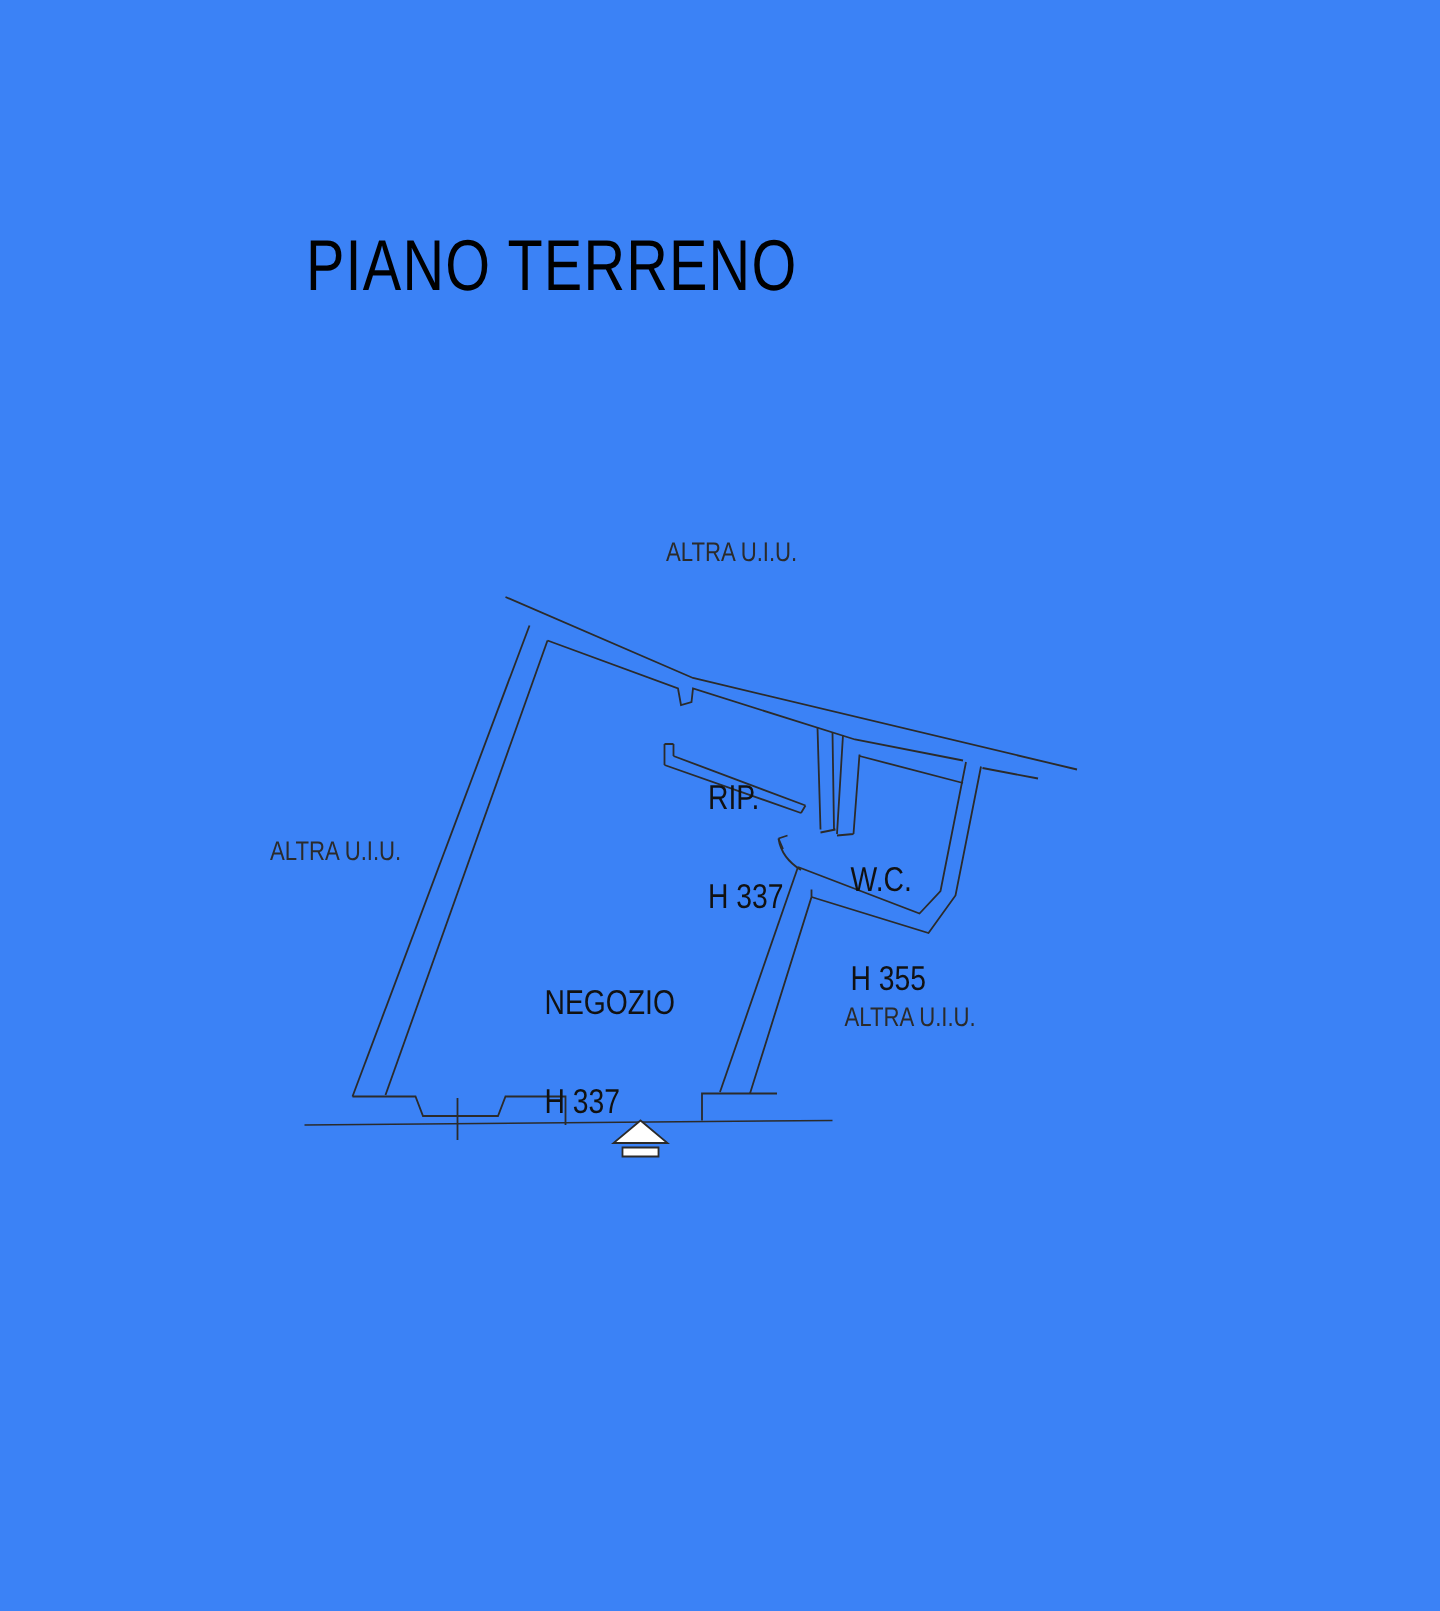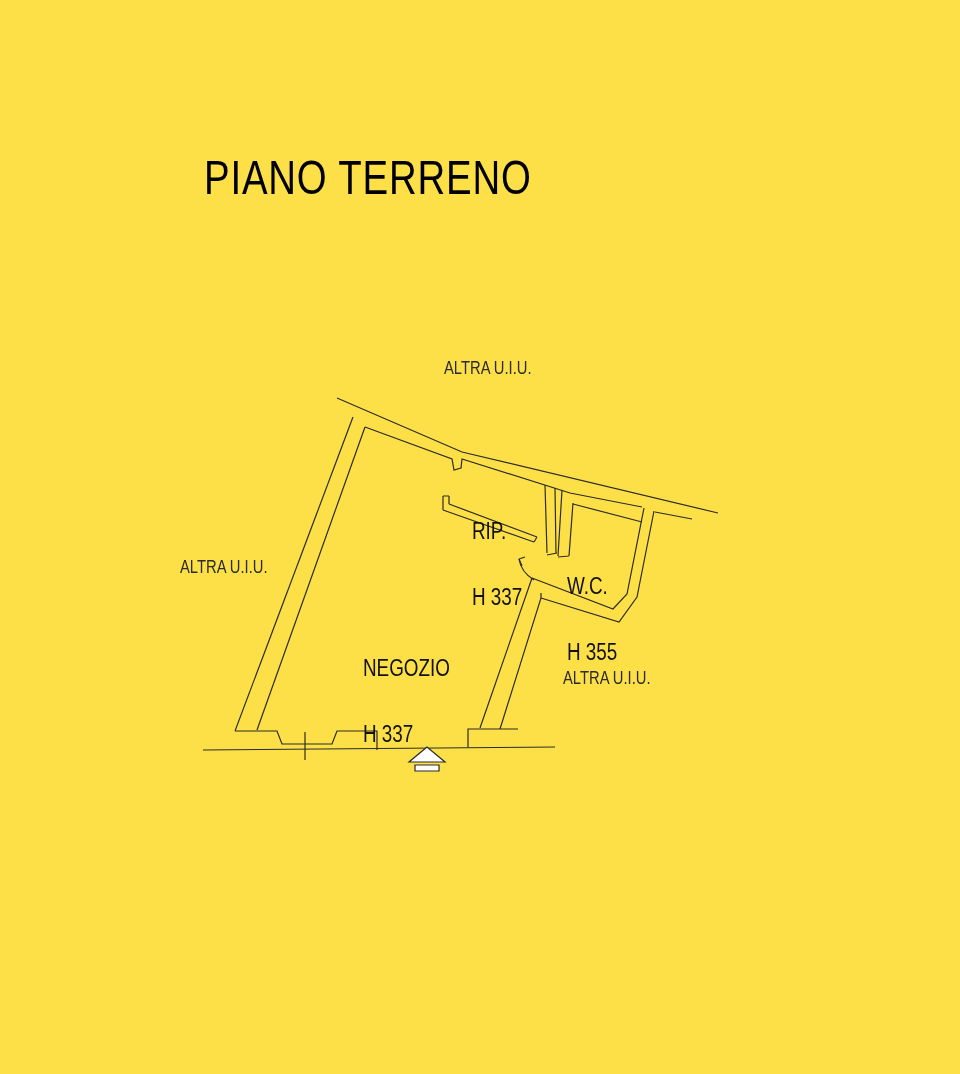--- a/index.html
+++ b/index.html
@@ -1,17 +1,17 @@
 <!DOCTYPE html>
 <html><head>
 <meta charset="utf-8">
 <style>
   html,body{margin:0;padding:0;background:#fff;}
   #stage{
-    position:relative;width:960px;height:1074px;background:#fde047;
+    position:relative;width:960px;height:1074px;background:#3b82f6;
     font-family:"Liberation Sans",sans-serif;color:#000;overflow:hidden;
   }
   #plan-svg{position:absolute;left:0;top:0;}
   .lbl{position:absolute;white-space:pre;transform:scaleX(.82);transform-origin:left top;}
   .title{font-size:48px;line-height:1.1;letter-spacing:1px;transform:scaleX(.8);transform-origin:left top;}
   .neighbor{font-size:18px;line-height:21px;color:#2b2b2b;}
   .room{font-size:23px;line-height:22px;color:#111;}
   svg path,svg rect{vector-effect:non-scaling-stroke;}
 </style>
 </head>

